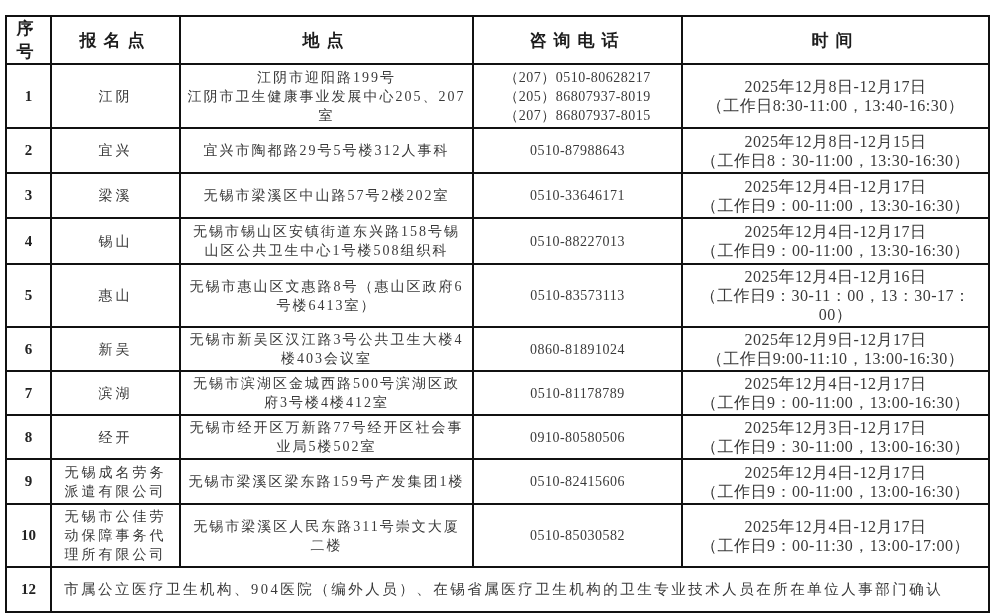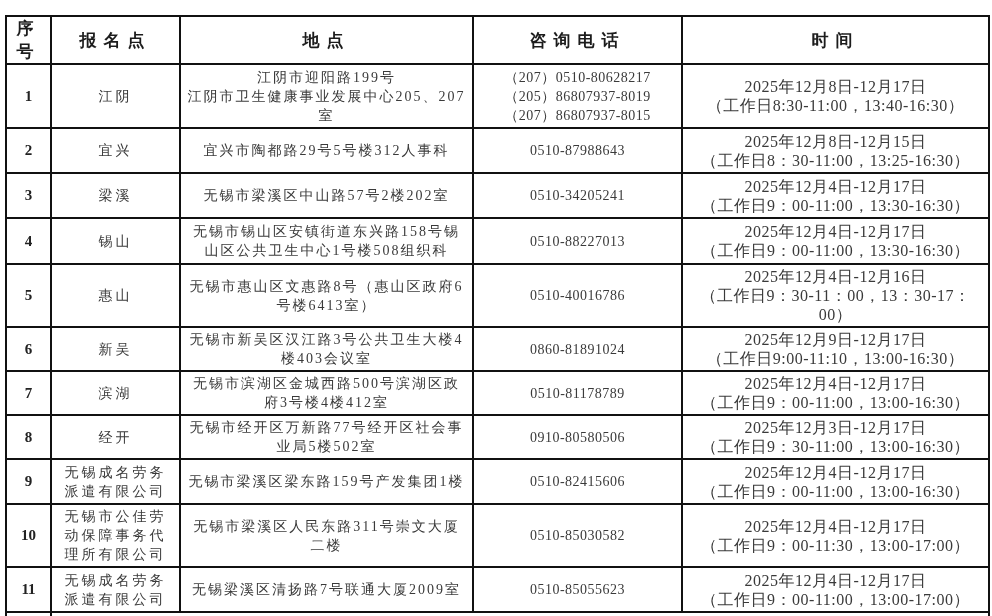--- a/index.html
+++ b/index.html
@@ -115,31 +115,31 @@
           <td class="seq-cell">2</td>
           <td class="point-cell">宜兴</td>
           <td class="loc-cell">
             <span class="line">宜兴市陶都路29号5号楼312人事科</span>
           </td>
           <td class="phone-cell">
             <span class="line">0510-87988643</span>
           </td>
           <td class="time-cell">
             <span class="line">2025年12月8日-12月15日</span>
-            <span class="line">（工作日8：30-11:00，13:25-16:30）</span>
+            <span class="line">（工作日8：30-11:00，13:30-16:30）</span>
           </td>
         </tr>
         <tr>
           <td class="seq-cell">3</td>
           <td class="point-cell">梁溪</td>
           <td class="loc-cell">
             <span class="line">无锡市梁溪区中山路57号2楼202室</span>
           </td>
           <td class="phone-cell">
-            <span class="line">0510-34205241</span>
+            <span class="line">0510-33646171</span>
           </td>
           <td class="time-cell">
             <span class="line">2025年12月4日-12月17日</span>
             <span class="line">（工作日9：00-11:00，13:30-16:30）</span>
           </td>
         </tr>
         <tr>
           <td class="seq-cell">4</td>
           <td class="point-cell">锡山</td>
           <td class="loc-cell">
@@ -153,21 +153,21 @@
             <span class="line">（工作日9：00-11:00，13:30-16:30）</span>
           </td>
         </tr>
         <tr>
           <td class="seq-cell">5</td>
           <td class="point-cell">惠山</td>
           <td class="loc-cell">
             <span class="line">无锡市惠山区文惠路8号（惠山区政府6号楼6413室）</span>
           </td>
           <td class="phone-cell">
-            <span class="line">0510-40016786</span>
+            <span class="line">0510-83573113</span>
           </td>
           <td class="time-cell">
             <span class="line">2025年12月4日-12月16日</span>
             <span class="line">（工作日9：30-11：00，13：30-17：00）</span>
           </td>
         </tr>
         <tr>
           <td class="seq-cell">6</td>
           <td class="point-cell">新吴</td>
           <td class="loc-cell">
@@ -228,34 +228,20 @@
           <td class="point-cell">无锡市公佳劳动保障事务代理所有限公司</td>
           <td class="loc-cell">
             <span class="line">无锡市梁溪区人民东路311号崇文大厦二楼</span>
           </td>
           <td class="phone-cell">
             <span class="line">0510-85030582</span>
           </td>
           <td class="time-cell">
             <span class="line">2025年12月4日-12月17日</span>
             <span class="line">（工作日9：00-11:30，13:00-17:00）</span>
-          </td>
-        </tr>
-        <tr>
-          <td class="seq-cell">11</td>
-          <td class="point-cell">无锡成名劳务派遣有限公司</td>
-          <td class="loc-cell">
-            <span class="line">无锡梁溪区清扬路7号联通大厦2009室</span>
-          </td>
-          <td class="phone-cell">
-            <span class="line">0510-85055623</span>
-          </td>
-          <td class="time-cell">
-            <span class="line">2025年12月4日-12月17日</span>
-            <span class="line">（工作日9：00-11:00，13:00-17:00）</span>
           </td>
         </tr>
         <tr>
           <td class="seq-cell">12</td>
           <td class="merged-cell" colspan="4">市属公立医疗卫生机构、904医院（编外人员）、在锡省属医疗卫生机构的卫生专业技术人员在所在单位人事部门确认</td>
         </tr>
       </tbody>
   </table>
 </div>
 

